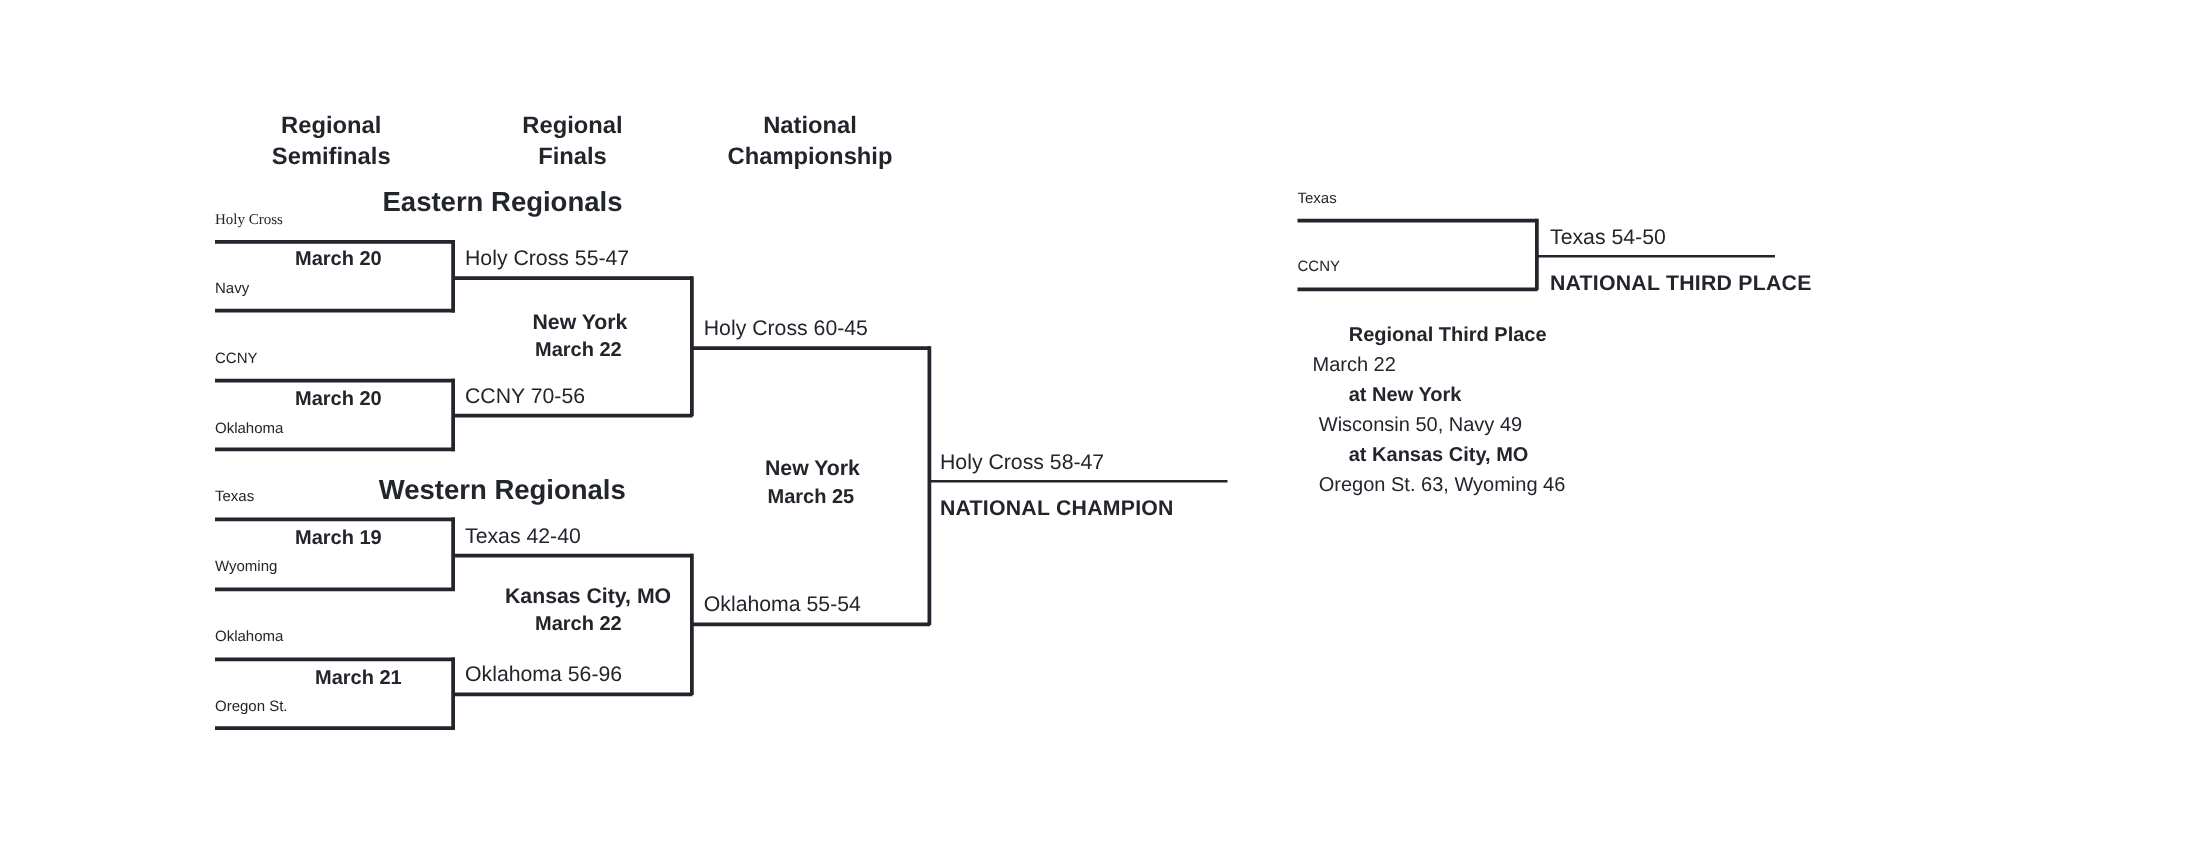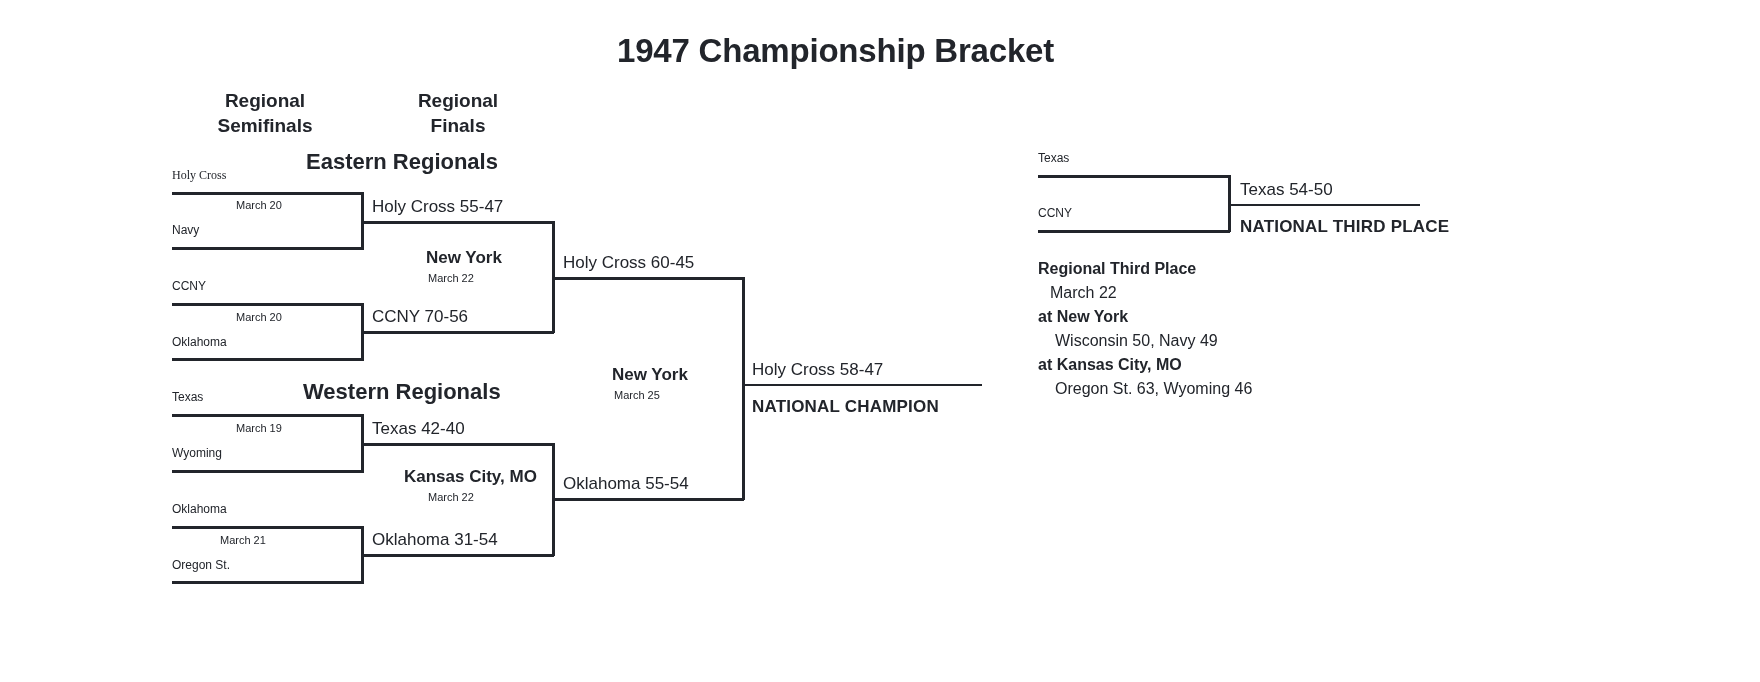--- a/index.html
+++ b/index.html
@@ -17,43 +17,44 @@
   .title{
     font-size:33px;font-weight:bold;letter-spacing:-0.2px;
     color:#22252b;
   }
   .colhead{
     font-size:19px;font-weight:bold;text-align:center;
     line-height:25px;white-space:pre-line;
   }
   .region{font-size:22px;font-weight:bold;}
   .team{font-size:12px;font-weight:normal;}
-  .date{font-size:11px;font-weight:normal;}
+  .date{font-size:16px;font-weight:bold;}
   .result{font-size:17px;font-weight:normal;}
   .site{font-size:17px;font-weight:bold;}
   .champ{font-size:17px;font-weight:bold;letter-spacing:.2px;}
-  .note-b{font-size:16px;font-weight:bold;}
+  .note-b{font-size:16px;font-weight:bold;margin-left:41px;}
   .note-n{font-size:16px;font-weight:normal;}
 
   
   .h{position:absolute;background:#22252b;height:3px;}
   .v{position:absolute;background:#22252b;width:3px;}
   .h-thin{position:absolute;background:#22252b;height:2px;}
 </style>
 </head>
 <body>
 
 <div id="bracket">
 
-  <div class="tx title" style="left:617px;top:34px;">1947 Championship Bracket</div>
 
   <div class="tx colhead" style="left:185px;top:88px;width:160px;">Regional
 Semifinals</div>
   <div class="tx colhead" style="left:378px;top:88px;width:160px;">Regional
 Finals</div>
+  <div class="tx colhead" style="left:568px;top:88px;width:160px;">National
+Championship</div>
 
   <div class="tx region" style="left:306px;top:151px;">Eastern Regionals</div>
   <div class="tx region" style="left:303px;top:381px;">Western Regionals</div>
 
   <div class="tx team" style="left:172px;top:169px;font-family:Liberation Serif, serif;">Holy Cross</div>
   <div class="h" style="left:172px;top:192px;width:192px;"></div>
   <div class="tx date" style="left:236px;top:200px;">March 20</div>
   <div class="tx team" style="left:172px;top:224px;">Navy</div>
   <div class="h" style="left:172px;top:247px;width:192px;"></div>
   <div class="v" style="left:361px;top:192px;height:58px;"></div>
@@ -67,38 +68,38 @@
 
   <div class="tx team" style="left:172px;top:391px;">Texas</div>
   <div class="h" style="left:172px;top:414px;width:192px;"></div>
   <div class="tx date" style="left:236px;top:423px;">March 19</div>
   <div class="tx team" style="left:172px;top:447px;">Wyoming</div>
   <div class="h" style="left:172px;top:470px;width:192px;"></div>
   <div class="v" style="left:361px;top:414px;height:58px;"></div>
 
   <div class="tx team" style="left:172px;top:503px;">Oklahoma</div>
   <div class="h" style="left:172px;top:526px;width:192px;"></div>
-  <div class="tx date" style="left:220px;top:535px;">March 21</div>
+  <div class="tx date" style="left:252px;top:535px;">March 21</div>
   <div class="tx team" style="left:172px;top:559px;">Oregon St.</div>
   <div class="h" style="left:172px;top:581px;width:192px;"></div>
   <div class="v" style="left:361px;top:526px;height:58px;"></div>
 
   <div class="tx result" style="left:372px;top:198px;">Holy Cross 55-47</div>
   <div class="h" style="left:364px;top:221px;width:190px;"></div>
   <div class="tx site" style="left:426px;top:249px;">New York</div>
   <div class="tx date" style="left:428px;top:273px;">March 22</div>
   <div class="tx result" style="left:372px;top:308px;text-align:center;">CCNY 70-56</div>
   <div class="h" style="left:364px;top:331px;width:190px;"></div>
   <div class="v" style="left:552px;top:221px;height:112px;"></div>
 
   <div class="tx result" style="left:372px;top:420px;">Texas 42-40</div>
   <div class="h" style="left:364px;top:443px;width:190px;"></div>
   <div class="tx site" style="left:404px;top:468px;">Kansas City, MO</div>
   <div class="tx date" style="left:428px;top:492px;">March 22</div>
-  <div class="tx result" style="left:372px;top:531px;">Oklahoma 31-54</div>
+  <div class="tx result" style="left:372px;top:531px;">Oklahoma 56-96</div>
   <div class="h" style="left:364px;top:554px;width:190px;"></div>
   <div class="v" style="left:552px;top:443px;height:113px;"></div>
 
   <div class="tx result" style="left:563px;top:254px;">Holy Cross 60-45</div>
   <div class="h" style="left:554px;top:277px;width:190px;"></div>
 
   <div class="tx site" style="left:612px;top:366px;">New York</div>
   <div class="tx date" style="left:614px;top:390px;">March 25</div>
 
   <div class="tx result" style="left:563px;top:475px;">Oklahoma 55-54</div>

